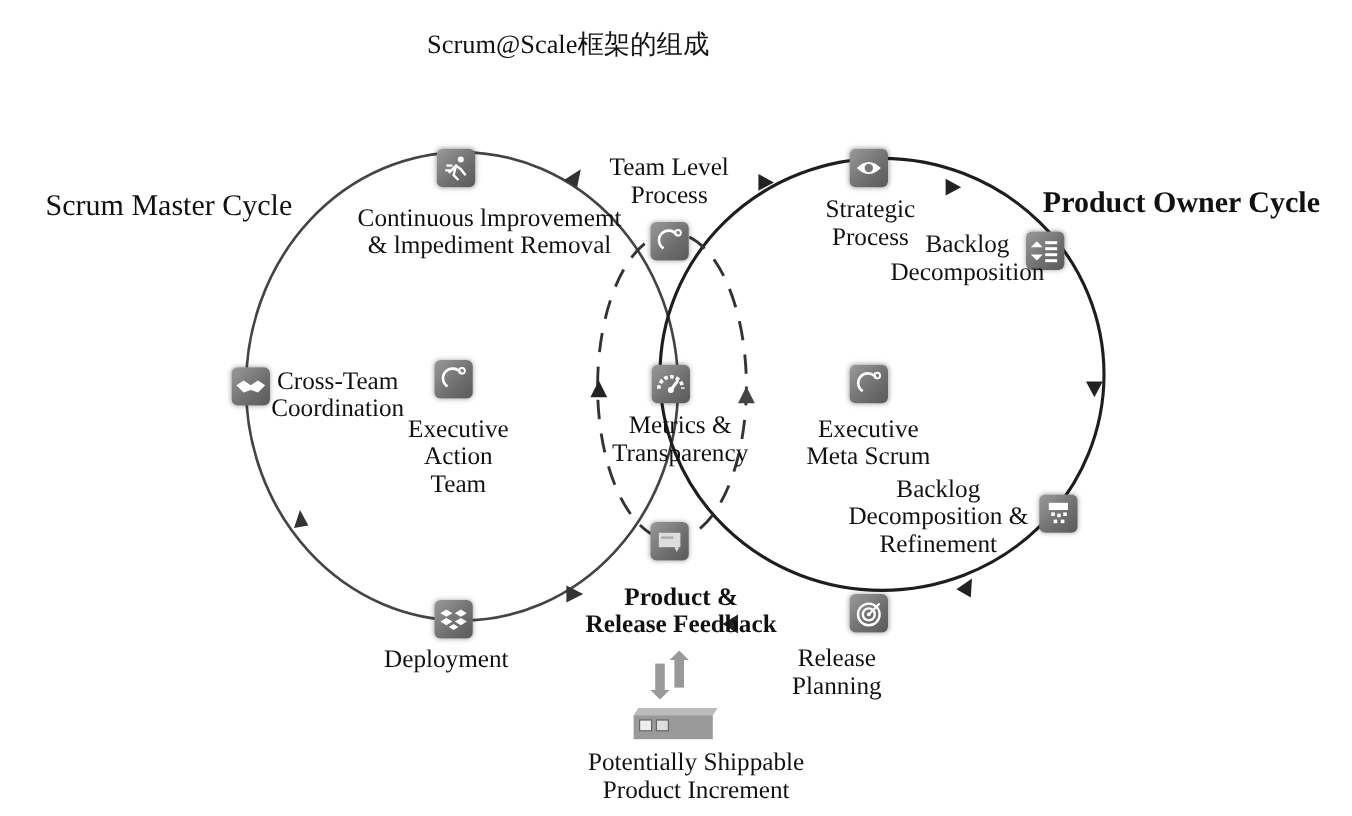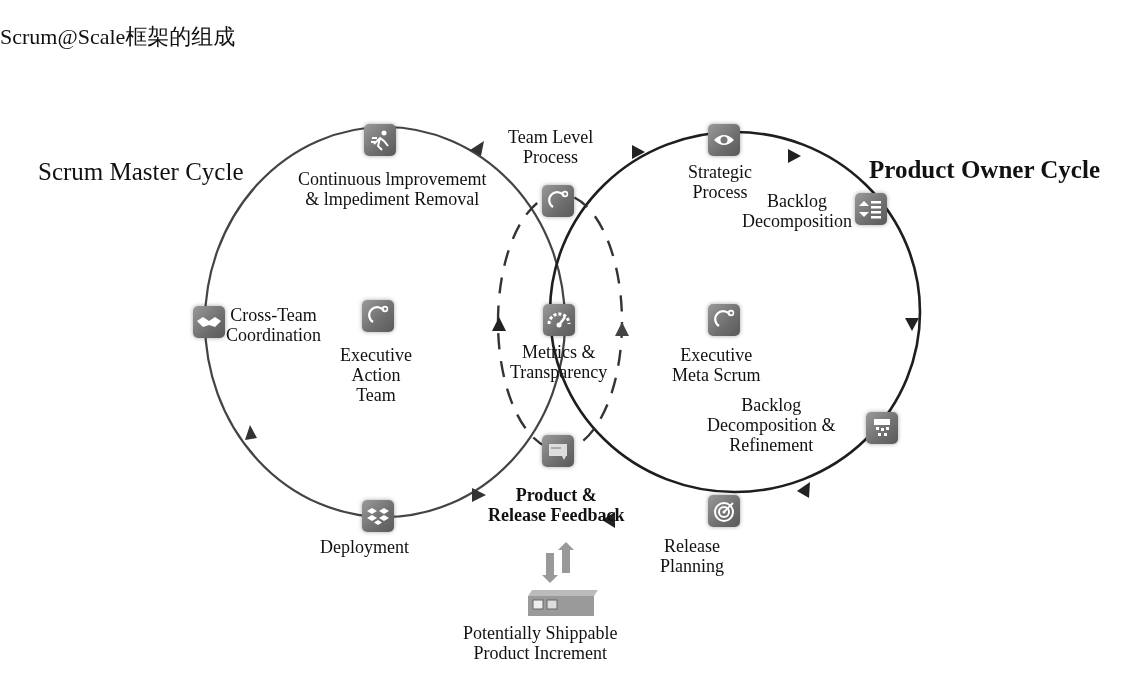--- a/index.html
+++ b/index.html
@@ -1,22 +1,22 @@
 <!DOCTYPE html>
 <html><head>
 <meta charset="utf-8">
 <style>
   html, body { margin: 0; padding: 0; background: #ffffff; }
   body { width: 1127px; height: 680px; position: relative; overflow: hidden;
          font-family: "Liberation Serif", "DejaVu Serif", serif; color: #111; }
   #diagram { position: absolute; left: 0; top: 0; }
-  .lbl { position: absolute; text-align: center; line-height: 1.1; font-size: 18px; white-space: nowrap; }
+  .lbl { position: absolute; text-align: center; line-height: 1.1; font-size: 21px; white-space: nowrap; }
   .lbl span { display: block; }
   .cycle-title { position: absolute; font-size: 25px; white-space: nowrap; }
-  .title { position: absolute; left: 0; width: 947px; top: 22px; font-size: 22px; }
+  .title { position: absolute; left: 0; width: 947px; top: 22px; text-align: center; font-size: 22px; }
   .icon-box { position: absolute; width: 32px; height: 32px; border-radius: 5px;
               background: linear-gradient(135deg, #9a9a9a 0%, #6e6e6e 60%, #5a5a5a 100%);
               box-shadow: 0 0 4px rgba(0,0,0,0.35); }
   .icon-box svg { position: absolute; left: 0; top: 0; width: 32px; height: 32px; }
 </style>
 </head>
 <body>
 
 <svg id="diagram" width="1127" height="680" viewBox="0 0 1127 680">
   <defs>
@@ -190,16 +190,16 @@
   <span>Release</span>
   <span>Planning</span>
 </div>
 <div class="lbl" style="left:488px; top:486px;font-weight:bold;">
   <span>Product &amp;</span>
   <span>Release Feedback</span>
 </div>
 <div class="lbl" style="left:320px; top:538px;">
   <span>Deployment</span>
 </div>
-<div class="lbl" style="left:463px; top:624px;">
+<div class="lbl" style="left:490px; top:624px;">
   <span>Potentially Shippable</span>
   <span>Product Increment</span>
 </div>
 
 </body></html>

